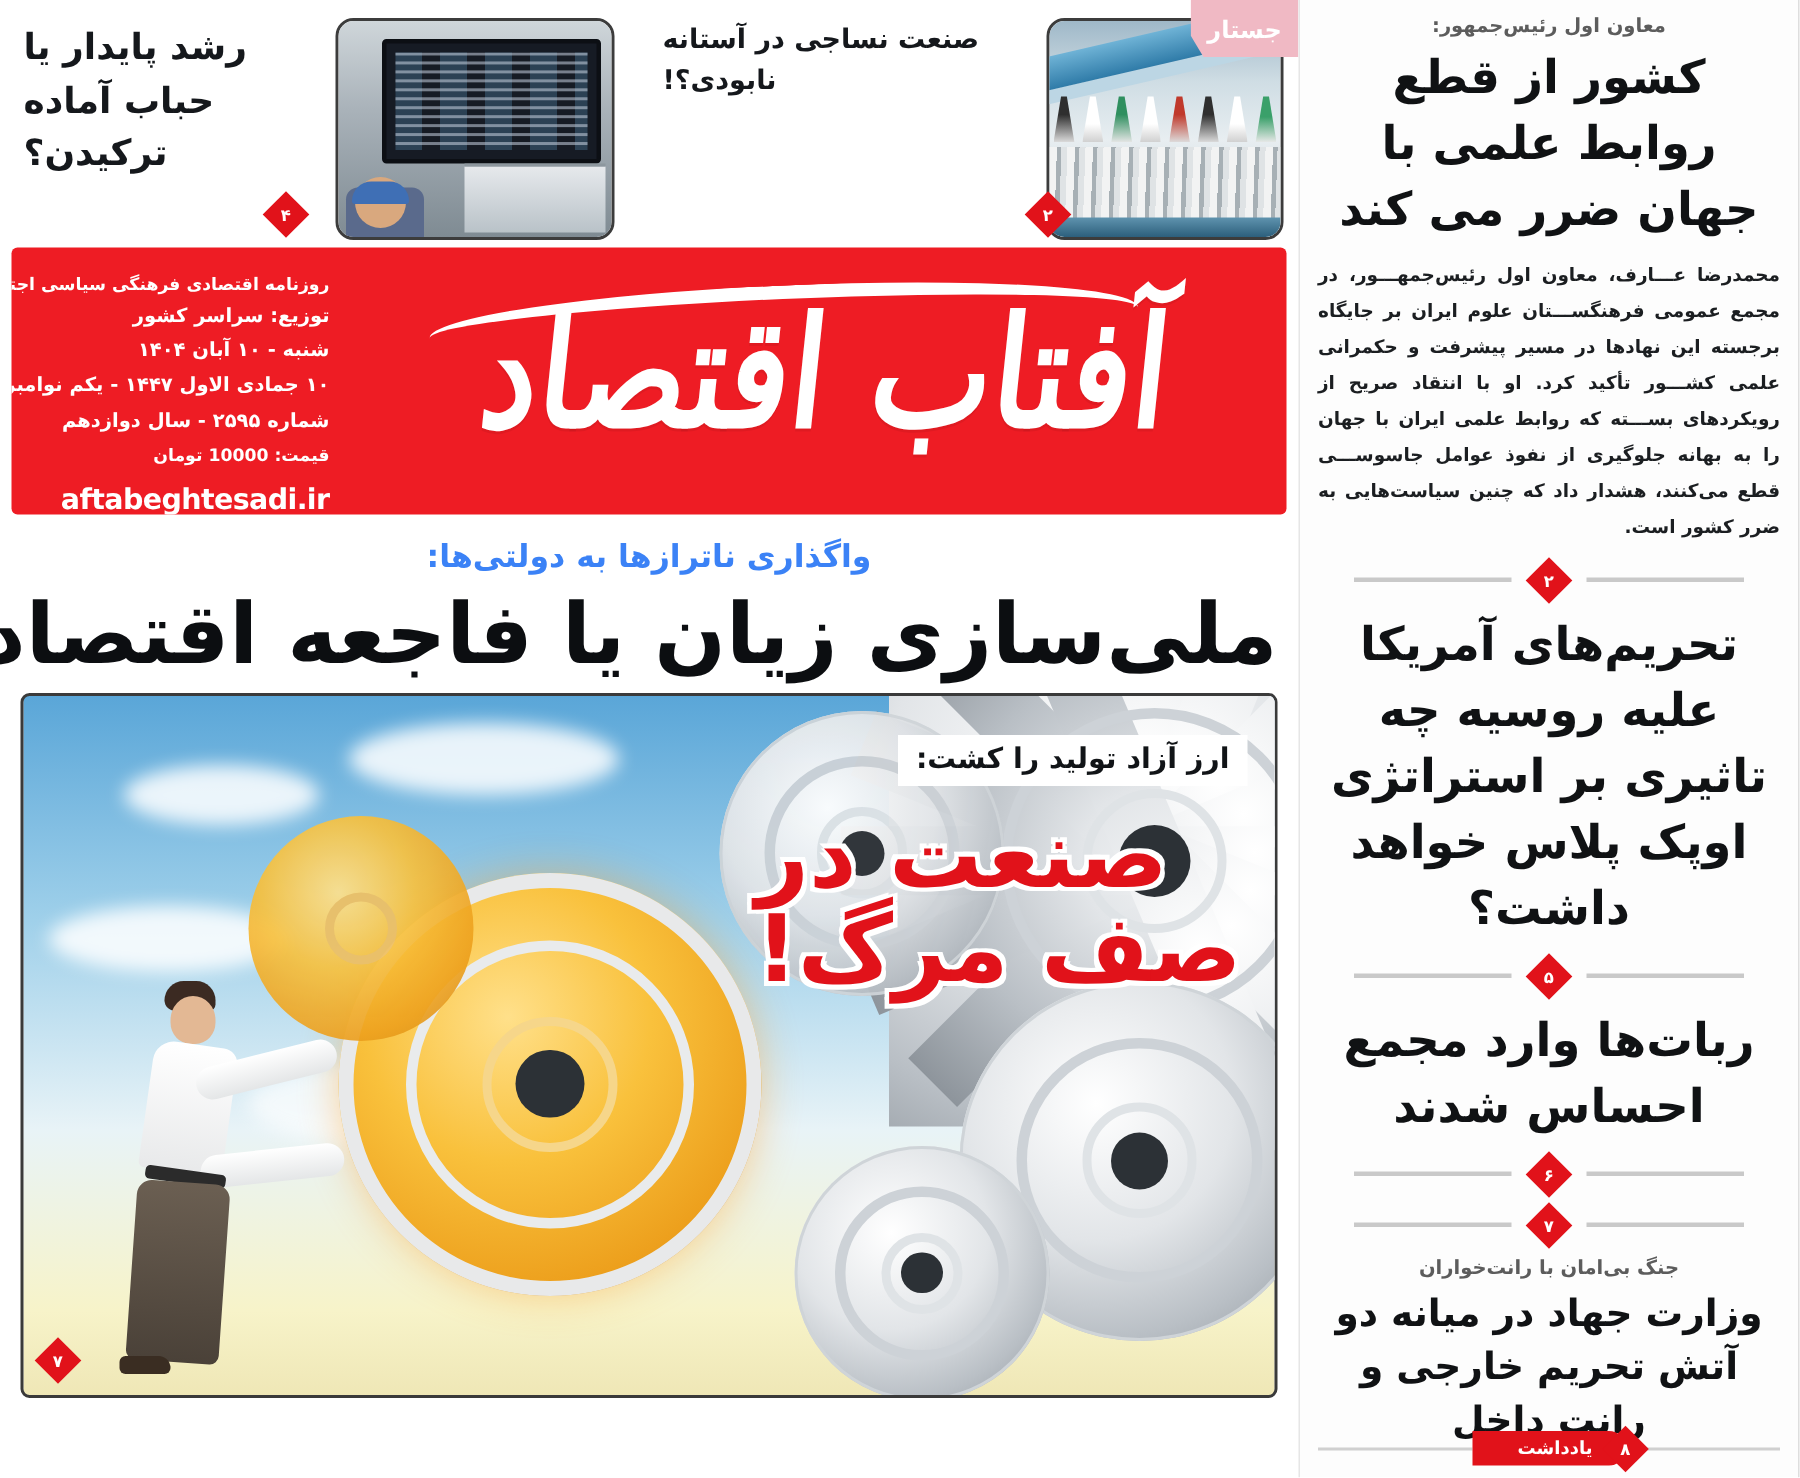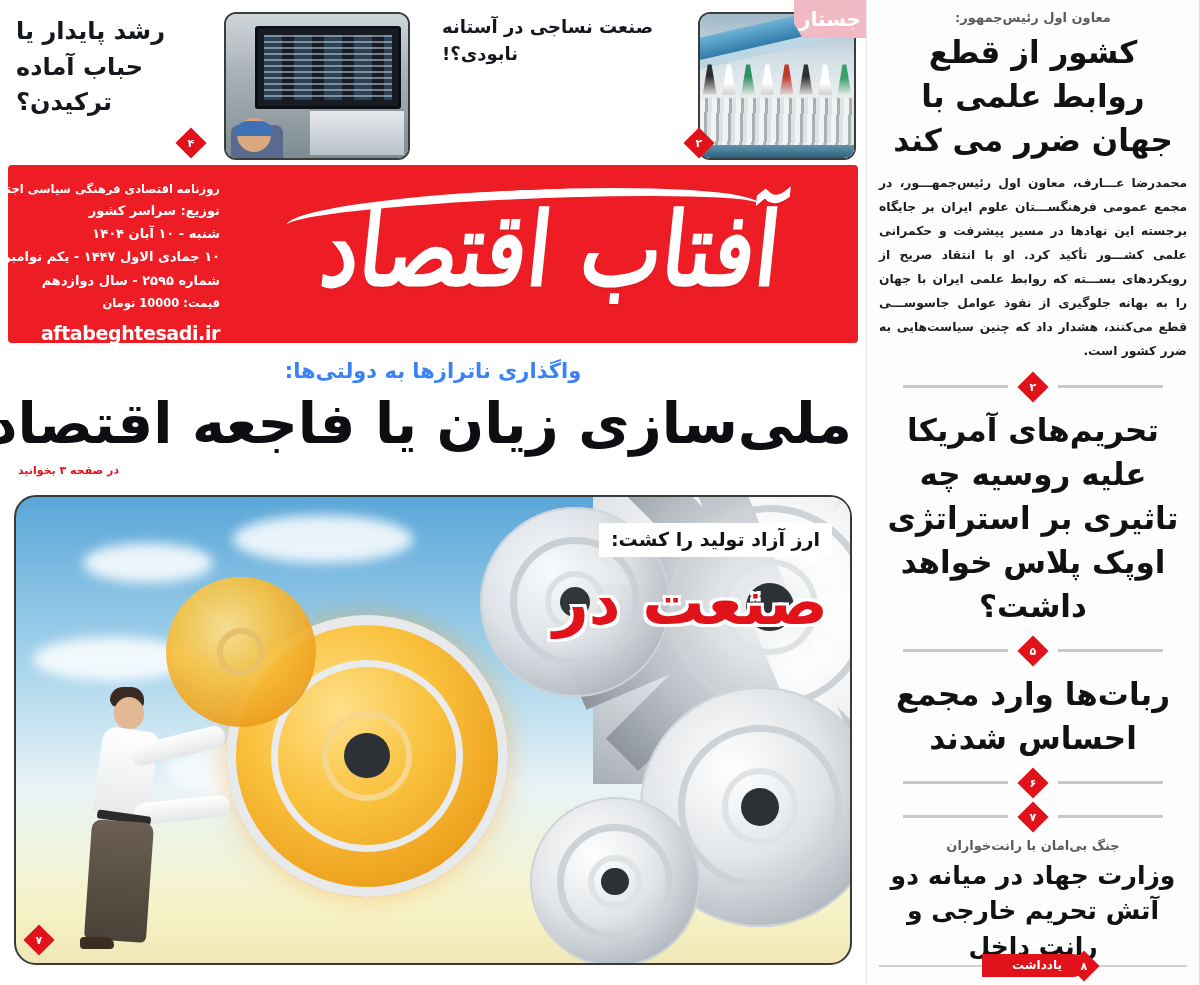--- a/index.html
+++ b/index.html
@@ -180,21 +180,21 @@
   .teaser.right .pg-badge { left: 268px; }
   .teaser.left  .pg-badge { left: 180px; }
 
   
   .corner-tag {
     position: absolute;
     top: 0; right: 0;
     width: 72px; height: 38px;
     background: #f0b9c4;
     color: #ffffff;
-    font-size: 20px;
+    font-size: 16px;
     font-weight: 800;
     display: flex; align-items: center; justify-content: center;
     clip-path: polygon(0 0, 100% 0, 100% 100%, 12% 100%, 0 62%);
     letter-spacing: 1px;
     z-index: 20;
   }
 
   
   .masthead {
     margin: 2px 8px 0 8px;
@@ -286,24 +286,24 @@
     margin-top: 8px;
     font-size: 11px;
     font-weight: 700;
     color: #e1121a;
     text-align: left;
     padding-left: 4px;
   }
 
   
   .main-photo {
-    margin: 18px 14px 0 14px;
+    margin: 6px 14px 0 14px;
     height: 470px;
     border: 2px solid #3a3a3a;
-    border-radius: 22px;
+    border-radius: 6px;
     position: relative;
     overflow: hidden;
     background: linear-gradient(180deg,#5aa6d8 0%, #9fd0ea 32%, #e8f3f7 62%, #f7f3c9 88%, #efe7b6 100%);
   }
   .sky-cloud {
     position: absolute;
     background: rgba(255,255,255,.85);
     border-radius: 50%;
     filter: blur(6px);
   }
@@ -567,21 +567,20 @@
         <div class="mi">۱۰ جمادی الاول ۱۴۴۷ - یکم نوامبر ۲۰۲۵</div>
         <div class="mi">شماره ۲۵۹۵ - سال دوازدهم</div>
         <div class="mi small">قیمت: 10000 تومان</div>
         <div class="site">aftabeghtesadi.ir</div>
       </div>
     </div>
 
     <div class="lead">
       <div class="lead-kicker">واگذاری ناترازها به دولتی‌ها:</div>
       <div class="lead-headline">ملی‌سازی زیان یا فاجعه اقتصادی؟</div>
-      <div class="lead-more">در صفحه ۳ بخوانید</div>
     </div>
 
     <div class="main-photo">
       <div class="sky-cloud" style="left:8%;top:10%;width:130px;height:40px;"></div>
       <div class="sky-cloud" style="left:26%;top:4%;width:180px;height:48px;"></div>
       <div class="sky-cloud" style="left:2%;top:30%;width:160px;height:44px;"></div>
       <div class="sky-cloud" style="left:18%;top:52%;width:220px;height:60px;opacity:.75;"></div>
 
       <div class="gear silver" style="right:-70px;top:-40px;width:300px;height:300px;">
         <div class="gear-teeth silver" style="background:inherit;">
@@ -630,20 +629,21 @@
         <div class="arm" style="left:36px;top:48px;transform:rotate(-14deg);"></div>
         <div class="arm" style="left:40px;top:112px;transform:rotate(-6deg);"></div>
         <div class="belt" style="left:3px;top:126px;"></div>
         <div class="legs" style="left:-6px;top:134px;transform:rotate(4deg);"></div>
         <div class="shoe" style="left:-14px;top:250px;"></div>
       </div>
 
       <div class="photo-overlay-kicker">ارز آزاد تولید را کشت:</div>
       <div class="photo-overlay-title">
         <span>صنعت در</span>
+        <span>صف مرگ!</span>
       </div>
       <div class="pg-badge pg-diamond">
         <span>۷</span>
       </div>
     </div>
 
   </div>
 
   <div class="side-col">
 

